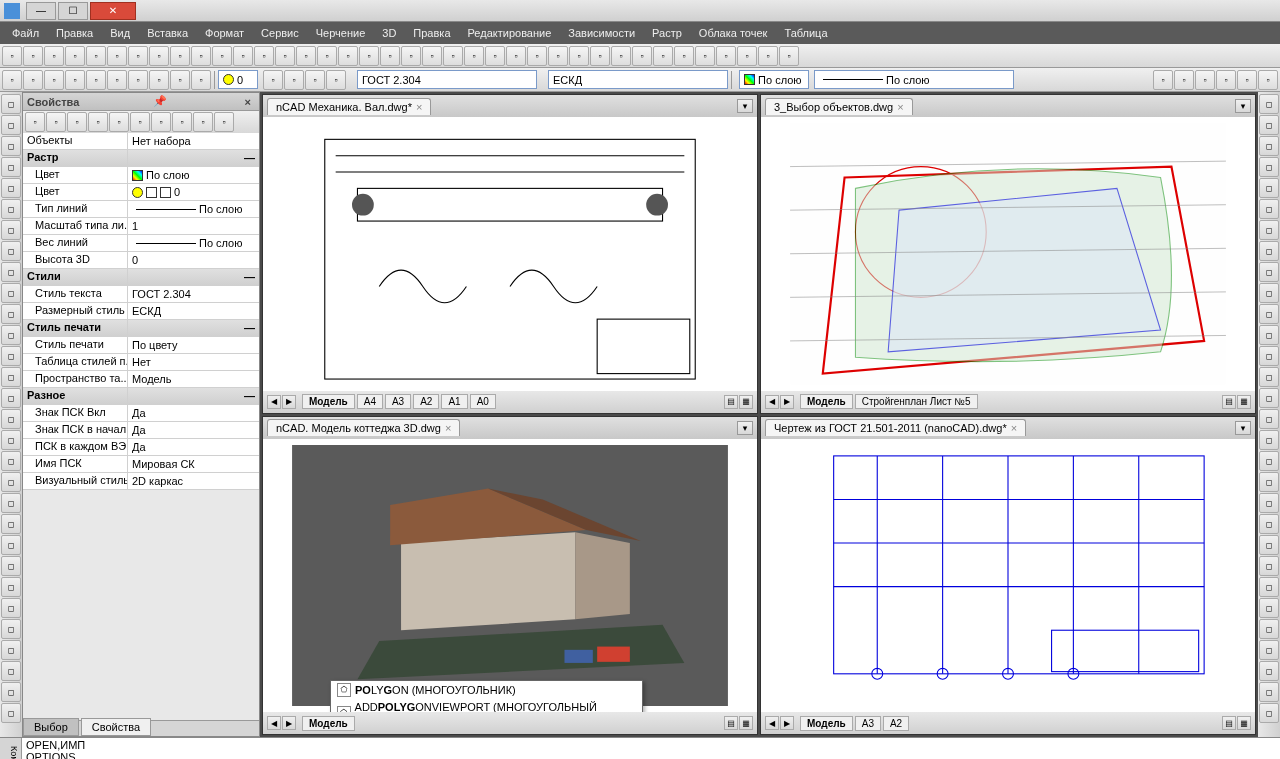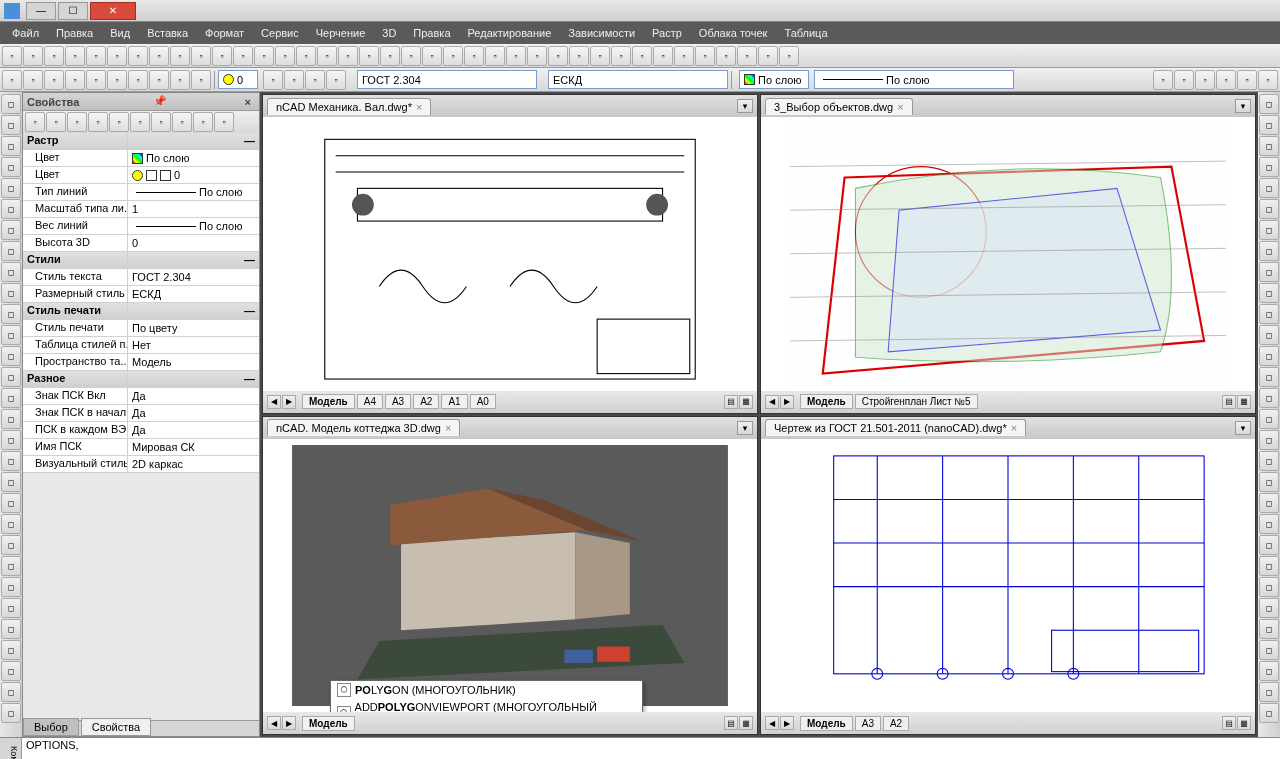--- a/index.html
+++ b/index.html
@@ -205,20 +205,24 @@
         <div class="tb-btn">▫</div>
         <div class="tb-btn">▫</div>
         <div class="tb-btn">▫</div>
         <div class="tb-btn">▫</div>
         <div class="tb-btn">▫</div>
         <div class="tb-btn">▫</div>
         <div class="tb-btn">▫</div>
         <div class="tb-btn">▫</div>
         <div class="tb-btn">▫</div>
       </div>
+    <div class="props-row">
+        <div class="prop-label" style="padding-left:4px">Объекты</div>
+        <div class="prop-value">Нет набора</div>
+      </div>
     <div class="props-row section">
         <div class="prop-label" style="padding-left:4px">Растр</div>
         <div class="prop-value" style="justify-content:flex-end">—</div>
       </div>
     <div id="sec-general">
         <div class="props-row">
           <div class="prop-label">Цвет</div>
           <div class="prop-value">
             <span class="color-swatch bylayer-icon"></span>
             <span>По слою</span>
@@ -536,16 +540,17 @@
       <div class="side-btn">◻</div>
       <div class="side-btn">◻</div>
       <div class="side-btn">◻</div>
       <div class="side-btn">◻</div>
     </div>
 </div>
 
 <div class="cmd-area">
   <div class="cmd-left-tab">Кома ↓</div>
   <div class="cmd-lines">
+    <div>OPEN,ИМП</div>
     <div>OPTIONS,</div>
 
   </div>
 </div>
 
 </body></html>

